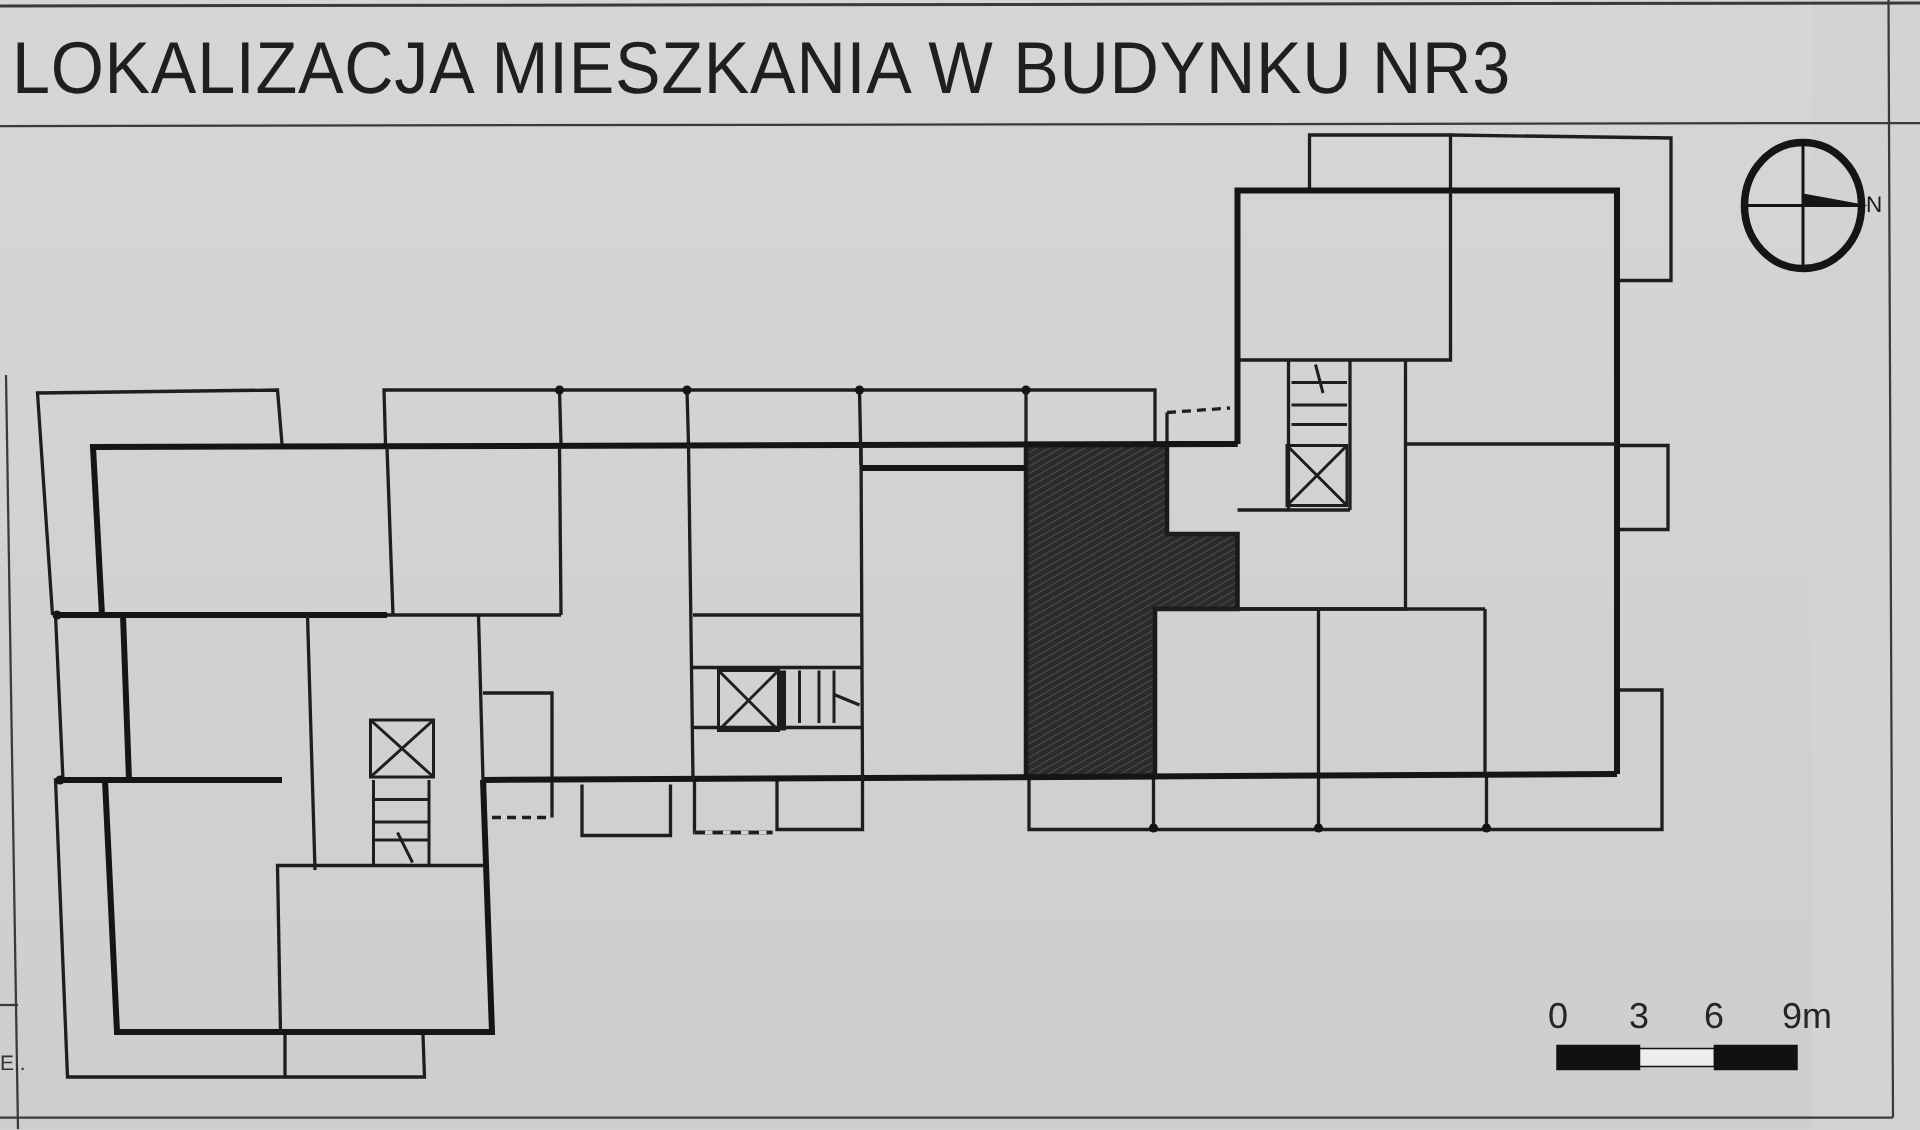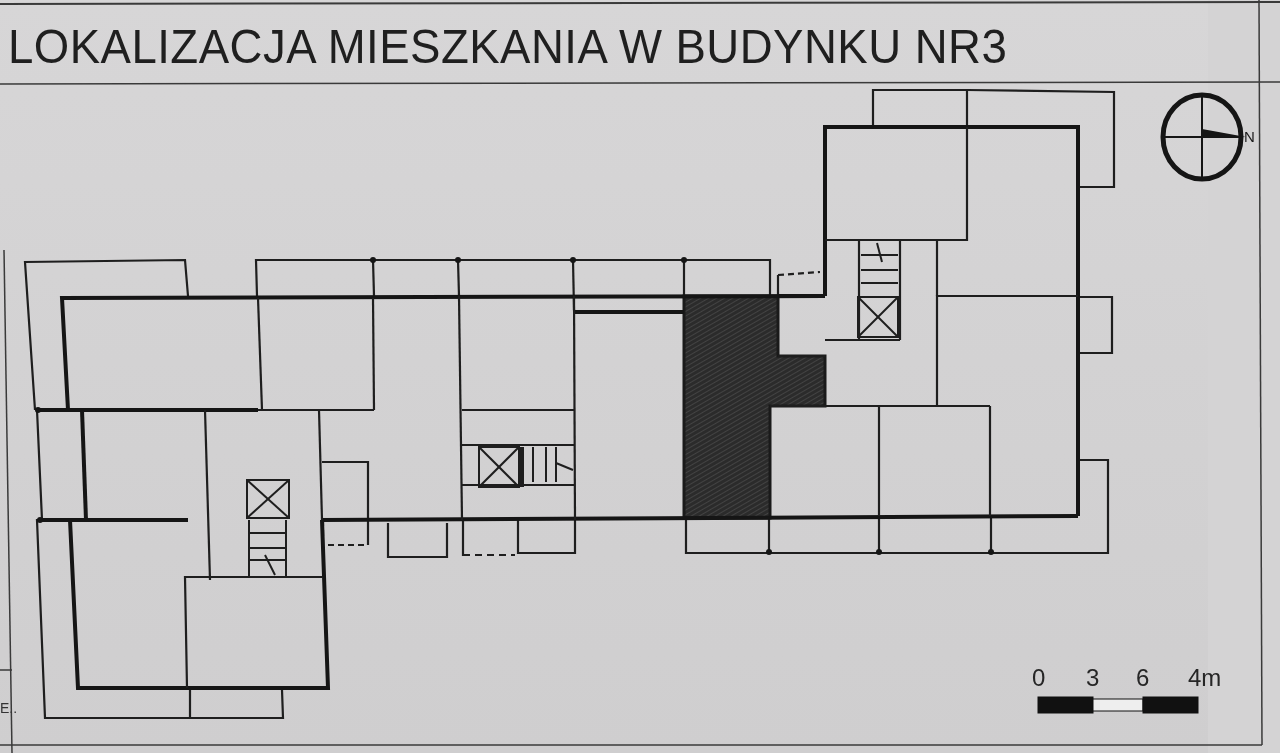--- a/index.html
+++ b/index.html
@@ -189,17 +189,17 @@
       <rect x="1143" y="697" width="55" height="16" fill="#111"></rect>
     </g>
   </svg>
 
   <span class="north-label">N</span>
 
   <div class="scale-labels">
     <span style="left:2px">0</span>
     <span style="left:56px">3</span>
     <span style="left:106px">6</span>
-    <span style="left:158px">4m</span>
+    <span style="left:158px">9m</span>
   </div>
 
   <span style="position:absolute;left:0;top:700px;font-size:14px;color:#333">E..</span>
 </div>
 
 </body></html>

